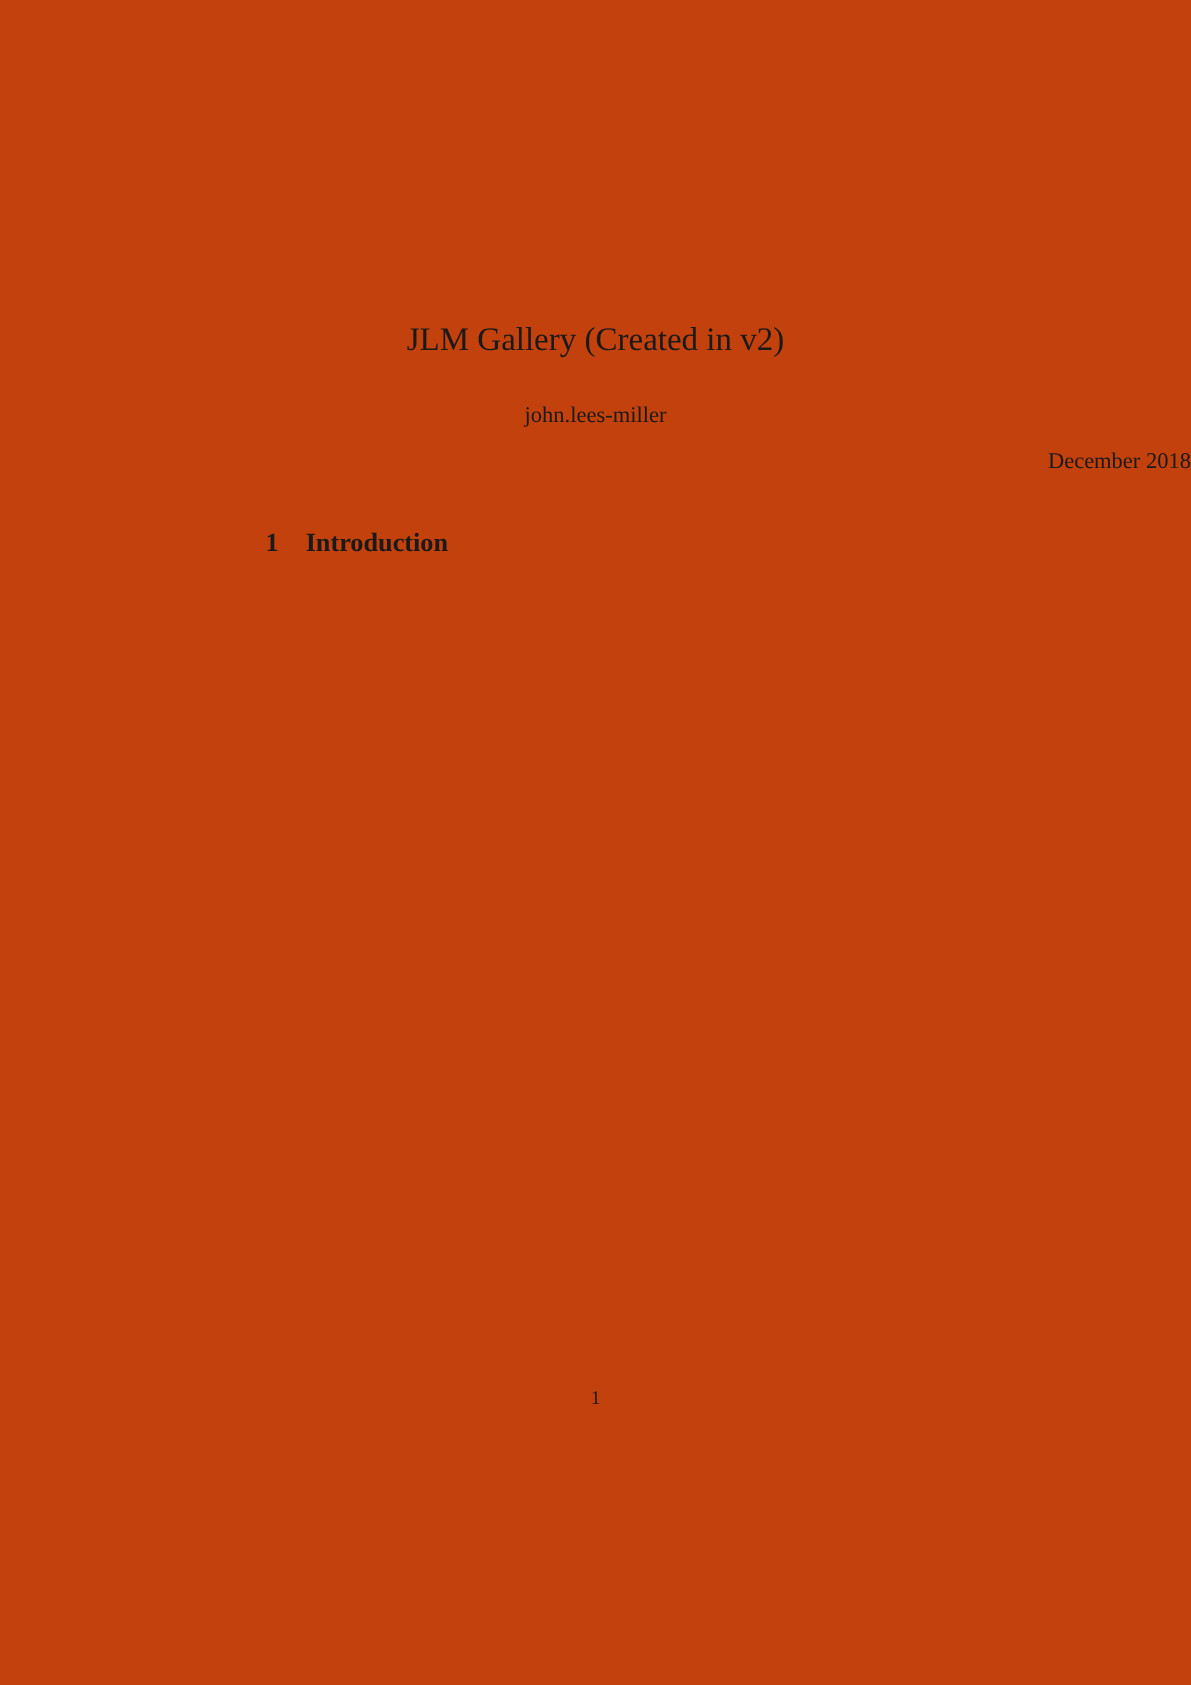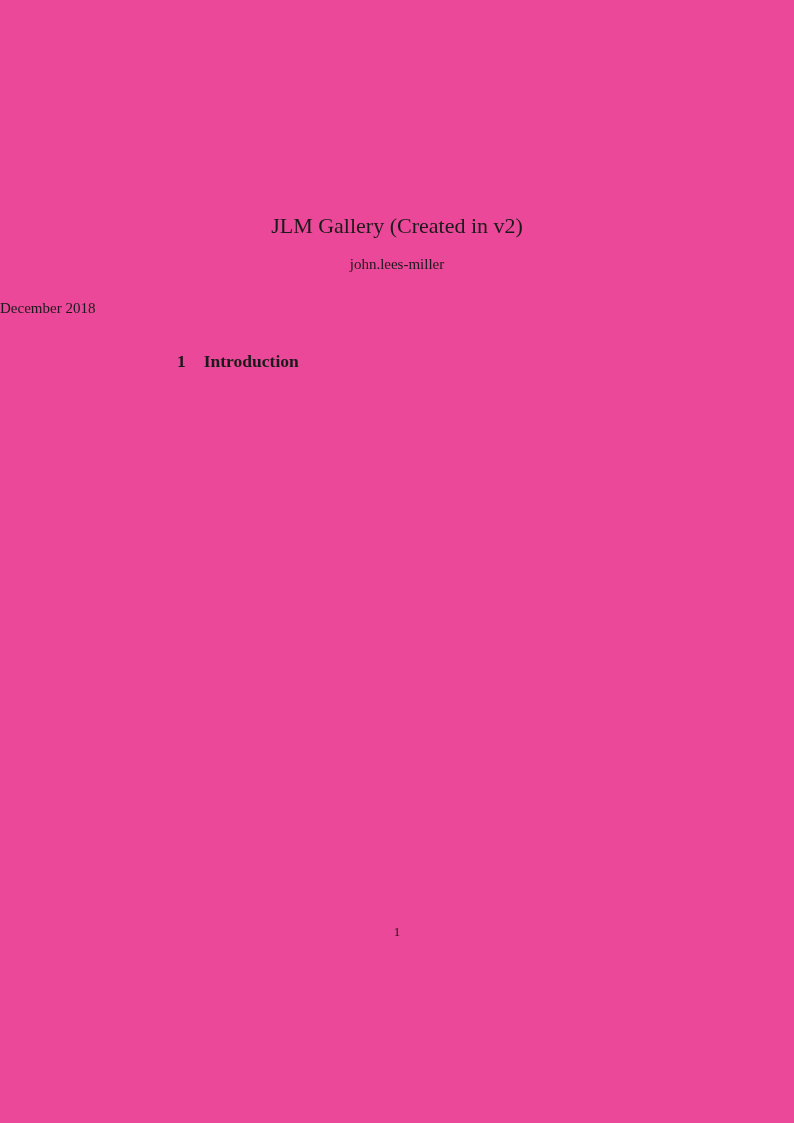--- a/index.html
+++ b/index.html
@@ -4,51 +4,51 @@
 <style>
   html, body {
     margin: 0;
     padding: 0;
     background: #ffffff;
   }
   .page {
     position: relative;
     width: 794px;
     height: 1123px;
-    background: #ec4899;
+    background: #c2410c;
     font-family: "Liberation Serif", "DejaVu Serif", serif;
     color: #1a1a1a;
     overflow: hidden;
   }
   .doc-title {
     position: absolute;
     top: 213px;
     left: 0;
     width: 794px;
     text-align: center;
     font-size: 22px;
     line-height: 1.2;
     font-weight: normal;
     margin: 0;
   }
   .doc-author {
     position: absolute;
-    top: 255px;
+    top: 268px;
     left: 0;
     width: 794px;
     text-align: center;
     font-size: 15px;
     line-height: 1.2;
   }
   .doc-date {
     position: absolute;
     top: 299px;
     left: 0;
     width: 794px;
-    text-align: left;
+    text-align: right;
     font-size: 15px;
     line-height: 1.2;
   }
   .section-heading {
     position: absolute;
     top: 351px;
     left: 177px;
     font-size: 17.5px;
     line-height: 1.2;
     font-weight: bold;

